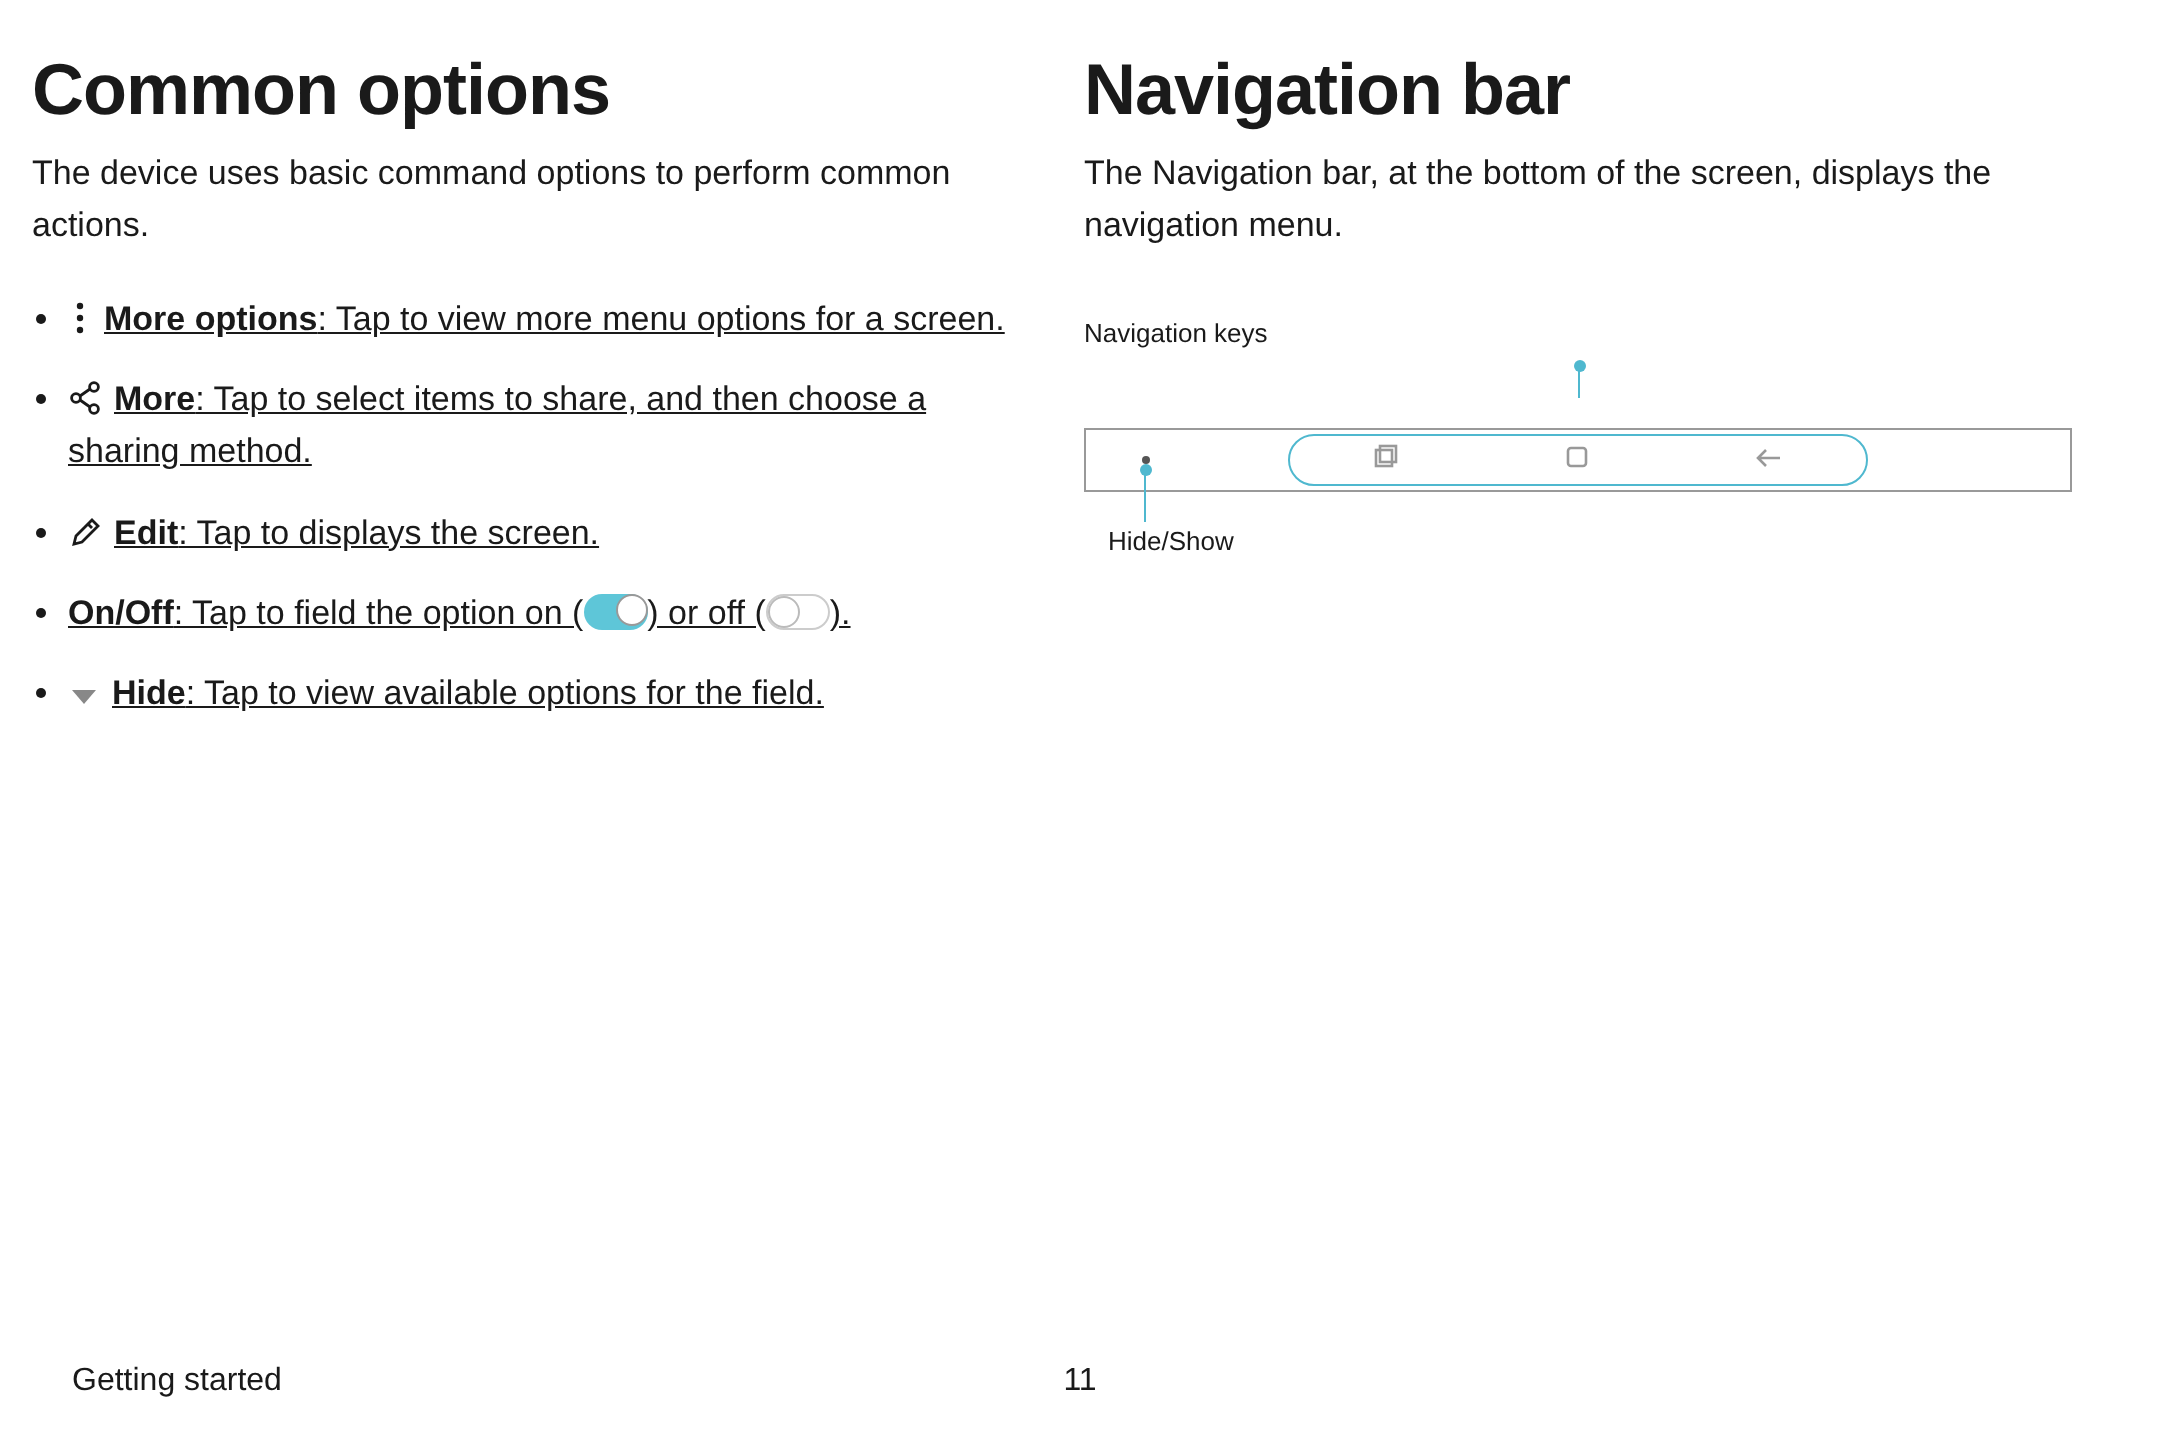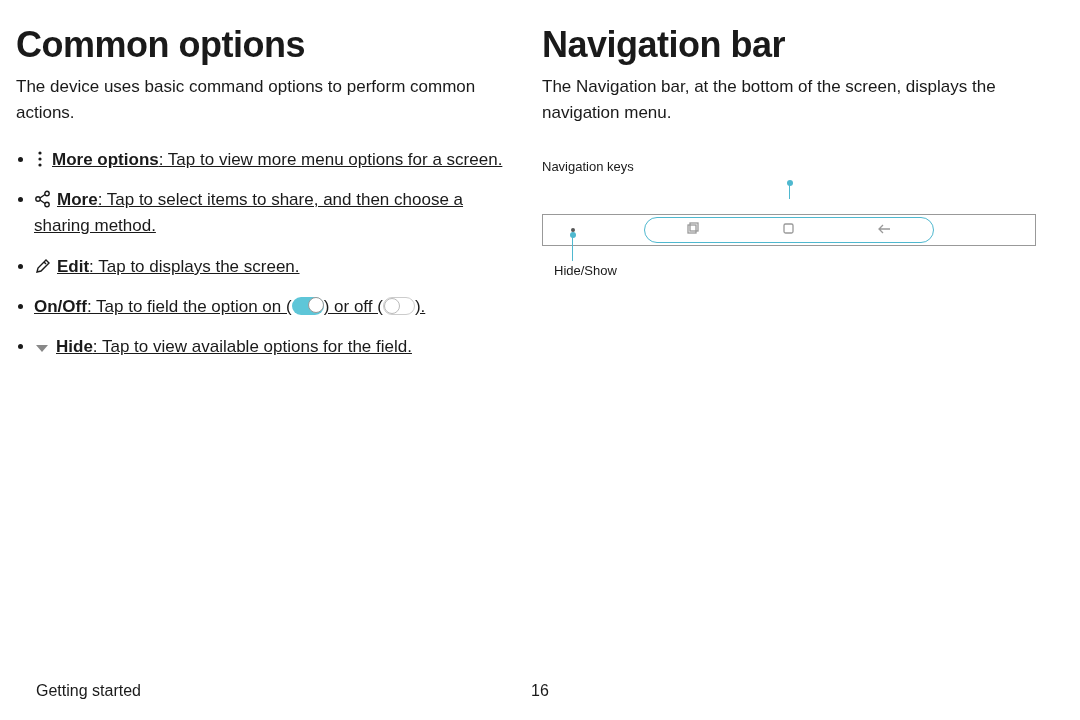--- a/index.html
+++ b/index.html
@@ -124,15 +124,15 @@
         </div>
         <div class="right-spacer"></div>
       </div>
       <div class="callout-bottom"></div>
       <div class="hideshow">Hide/Show</div>
     </div>
   </div>
 
   <div class="footer">
     <div class="section">Getting started</div>
-    <div class="pg">16</div>
+    <div class="pg">11</div>
   </div>
 </div>
 
 </body></html>

